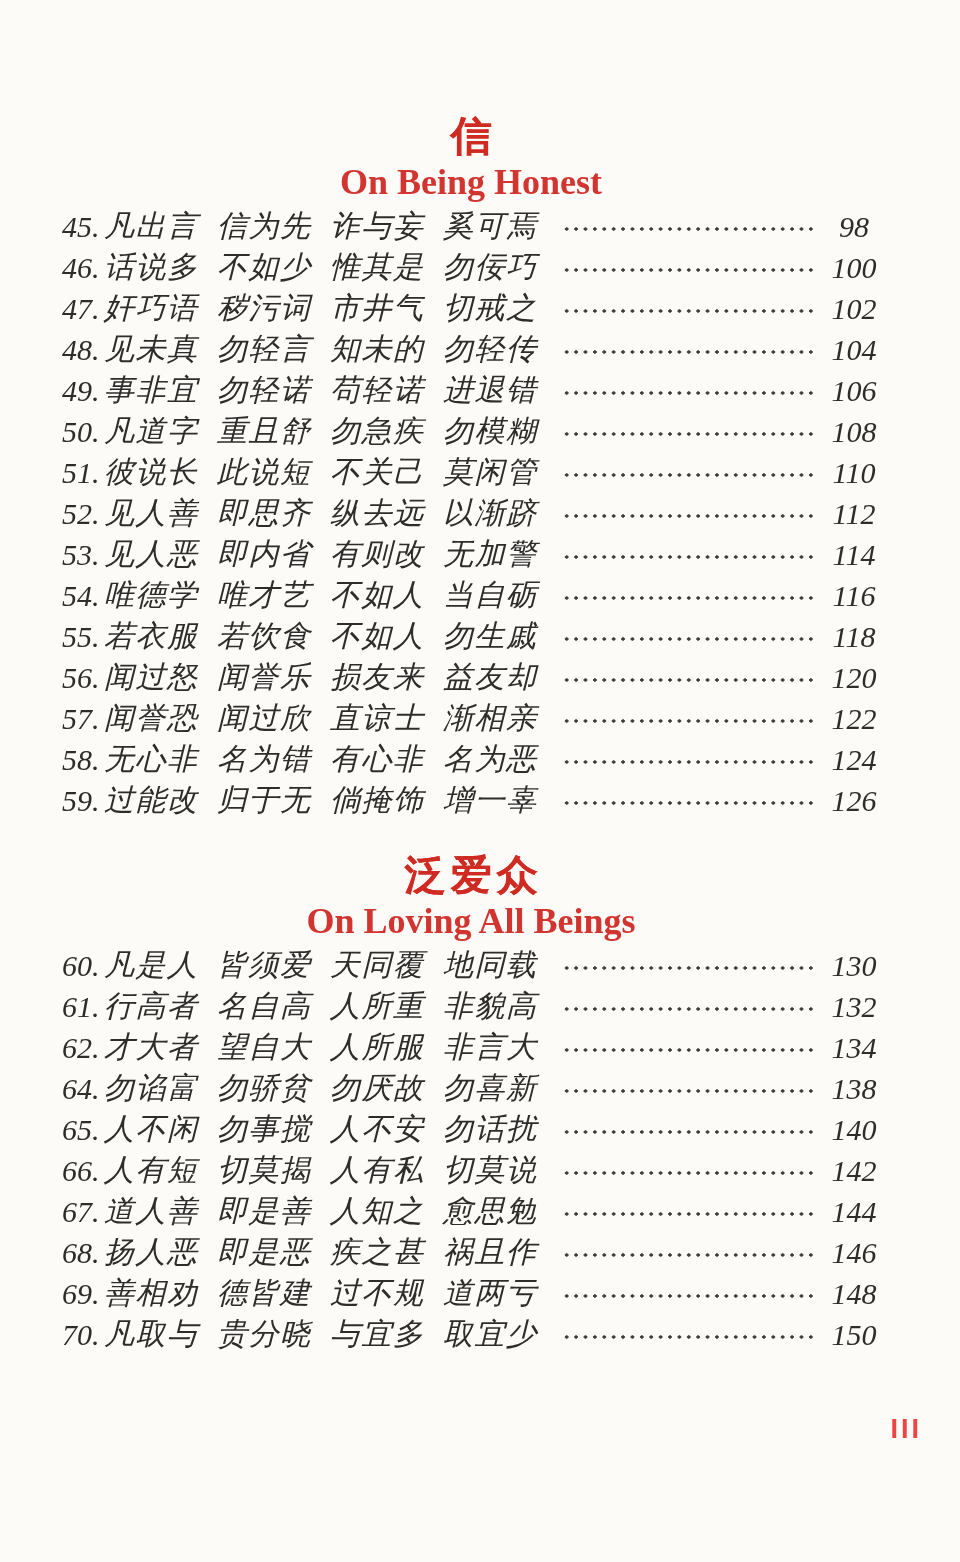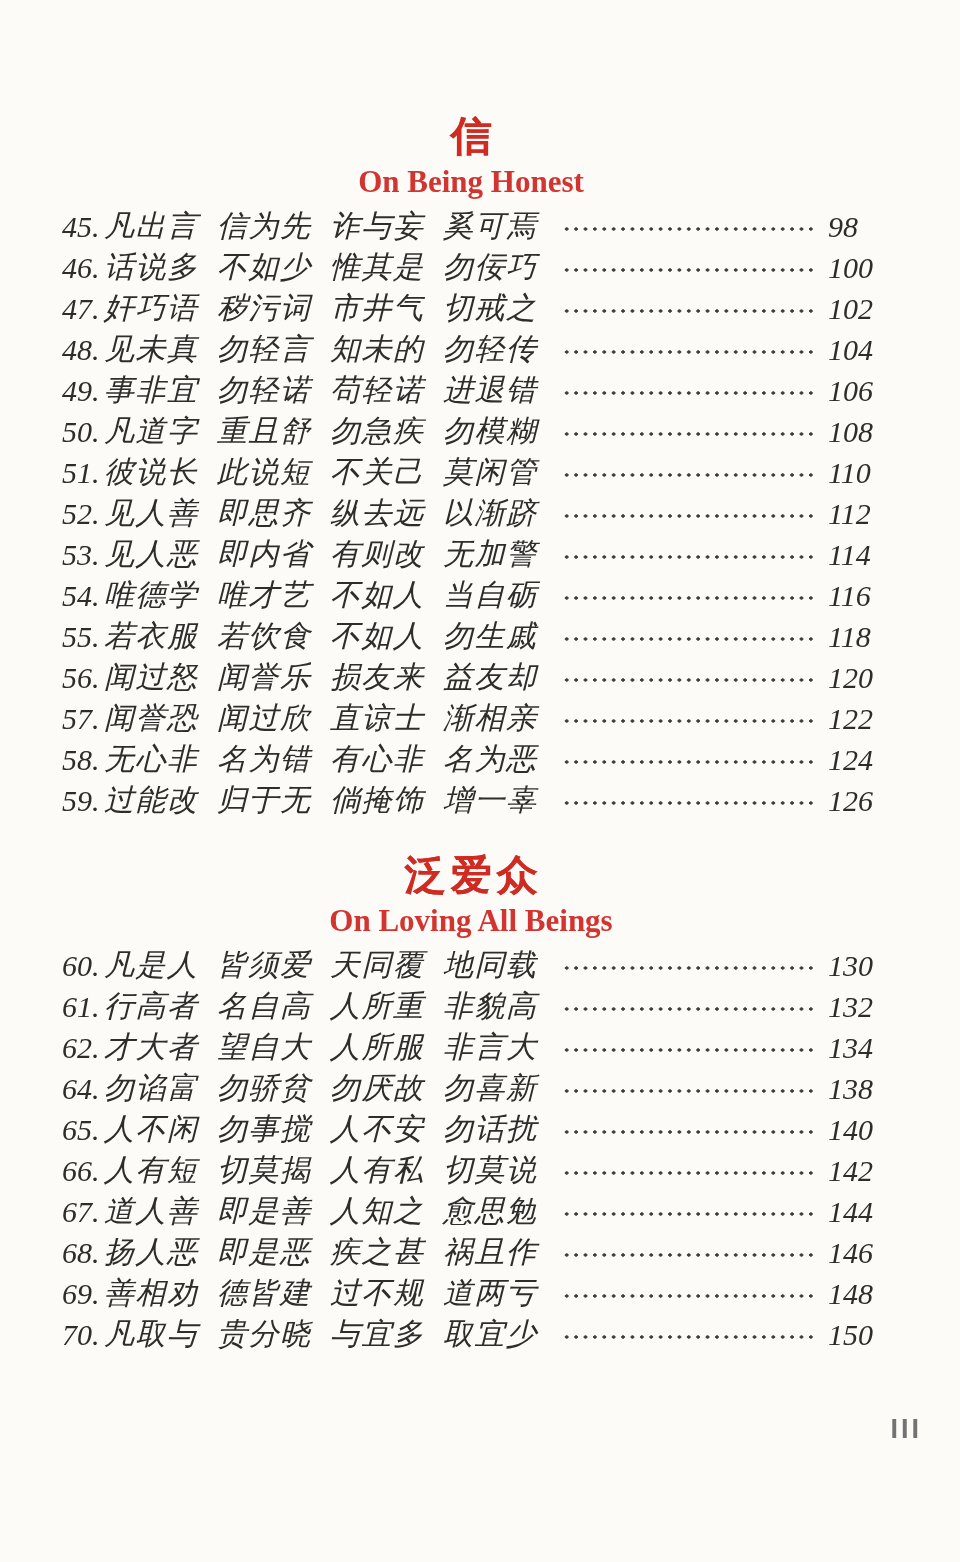--- a/index.html
+++ b/index.html
@@ -26,21 +26,21 @@
     font-weight: bold;
     color: #cf2b22;
     letter-spacing: 5px;
     padding-left: 5px; 
     font-family: "Liberation Serif", "DejaVu Serif", serif;
     text-shadow: 0.5px 0 0 #cf2b22;
   }
   .sec-en {
     margin: 0;
     text-align: center;
-    font-size: 31px;
+    font-size: 36px;
     line-height: 44px;
     font-weight: bold;
     color: #d23430;
     font-family: "Liberation Serif", "DejaVu Serif", serif;
   }
   .toc-list { margin-top: 2px; font-style: italic; }
   .row {
     display: flex;
     align-items: center;
     height: 41px;
@@ -64,31 +64,31 @@
     align-self: center;
     margin: 4px 10px 0 6px;
     background-image: radial-gradient(circle, #3b3b3b 1.45px, rgba(0,0,0,0) 1.9px);
     background-size: 9.4px 4px;
     background-repeat: repeat-x;
     background-position: 0 50%;
   }
   .pageno {
     flex: none;
     width: 52px;
-    text-align: left;
+    text-align: center;
   }
   .folio {
     position: absolute;
     top: 1414px;
     right: 38px;
     font-family: "Liberation Sans", "DejaVu Sans", sans-serif;
     font-size: 27px;
     font-weight: 700;
     letter-spacing: 3px;
-    color: #737373;
+    color: #ef4444;
   }
 </style>
 </head>
 <body>
 
 <div class="page">
   <main class="content">
 
     <section class="section">
       <h2 class="sec-zh">信</h2>

